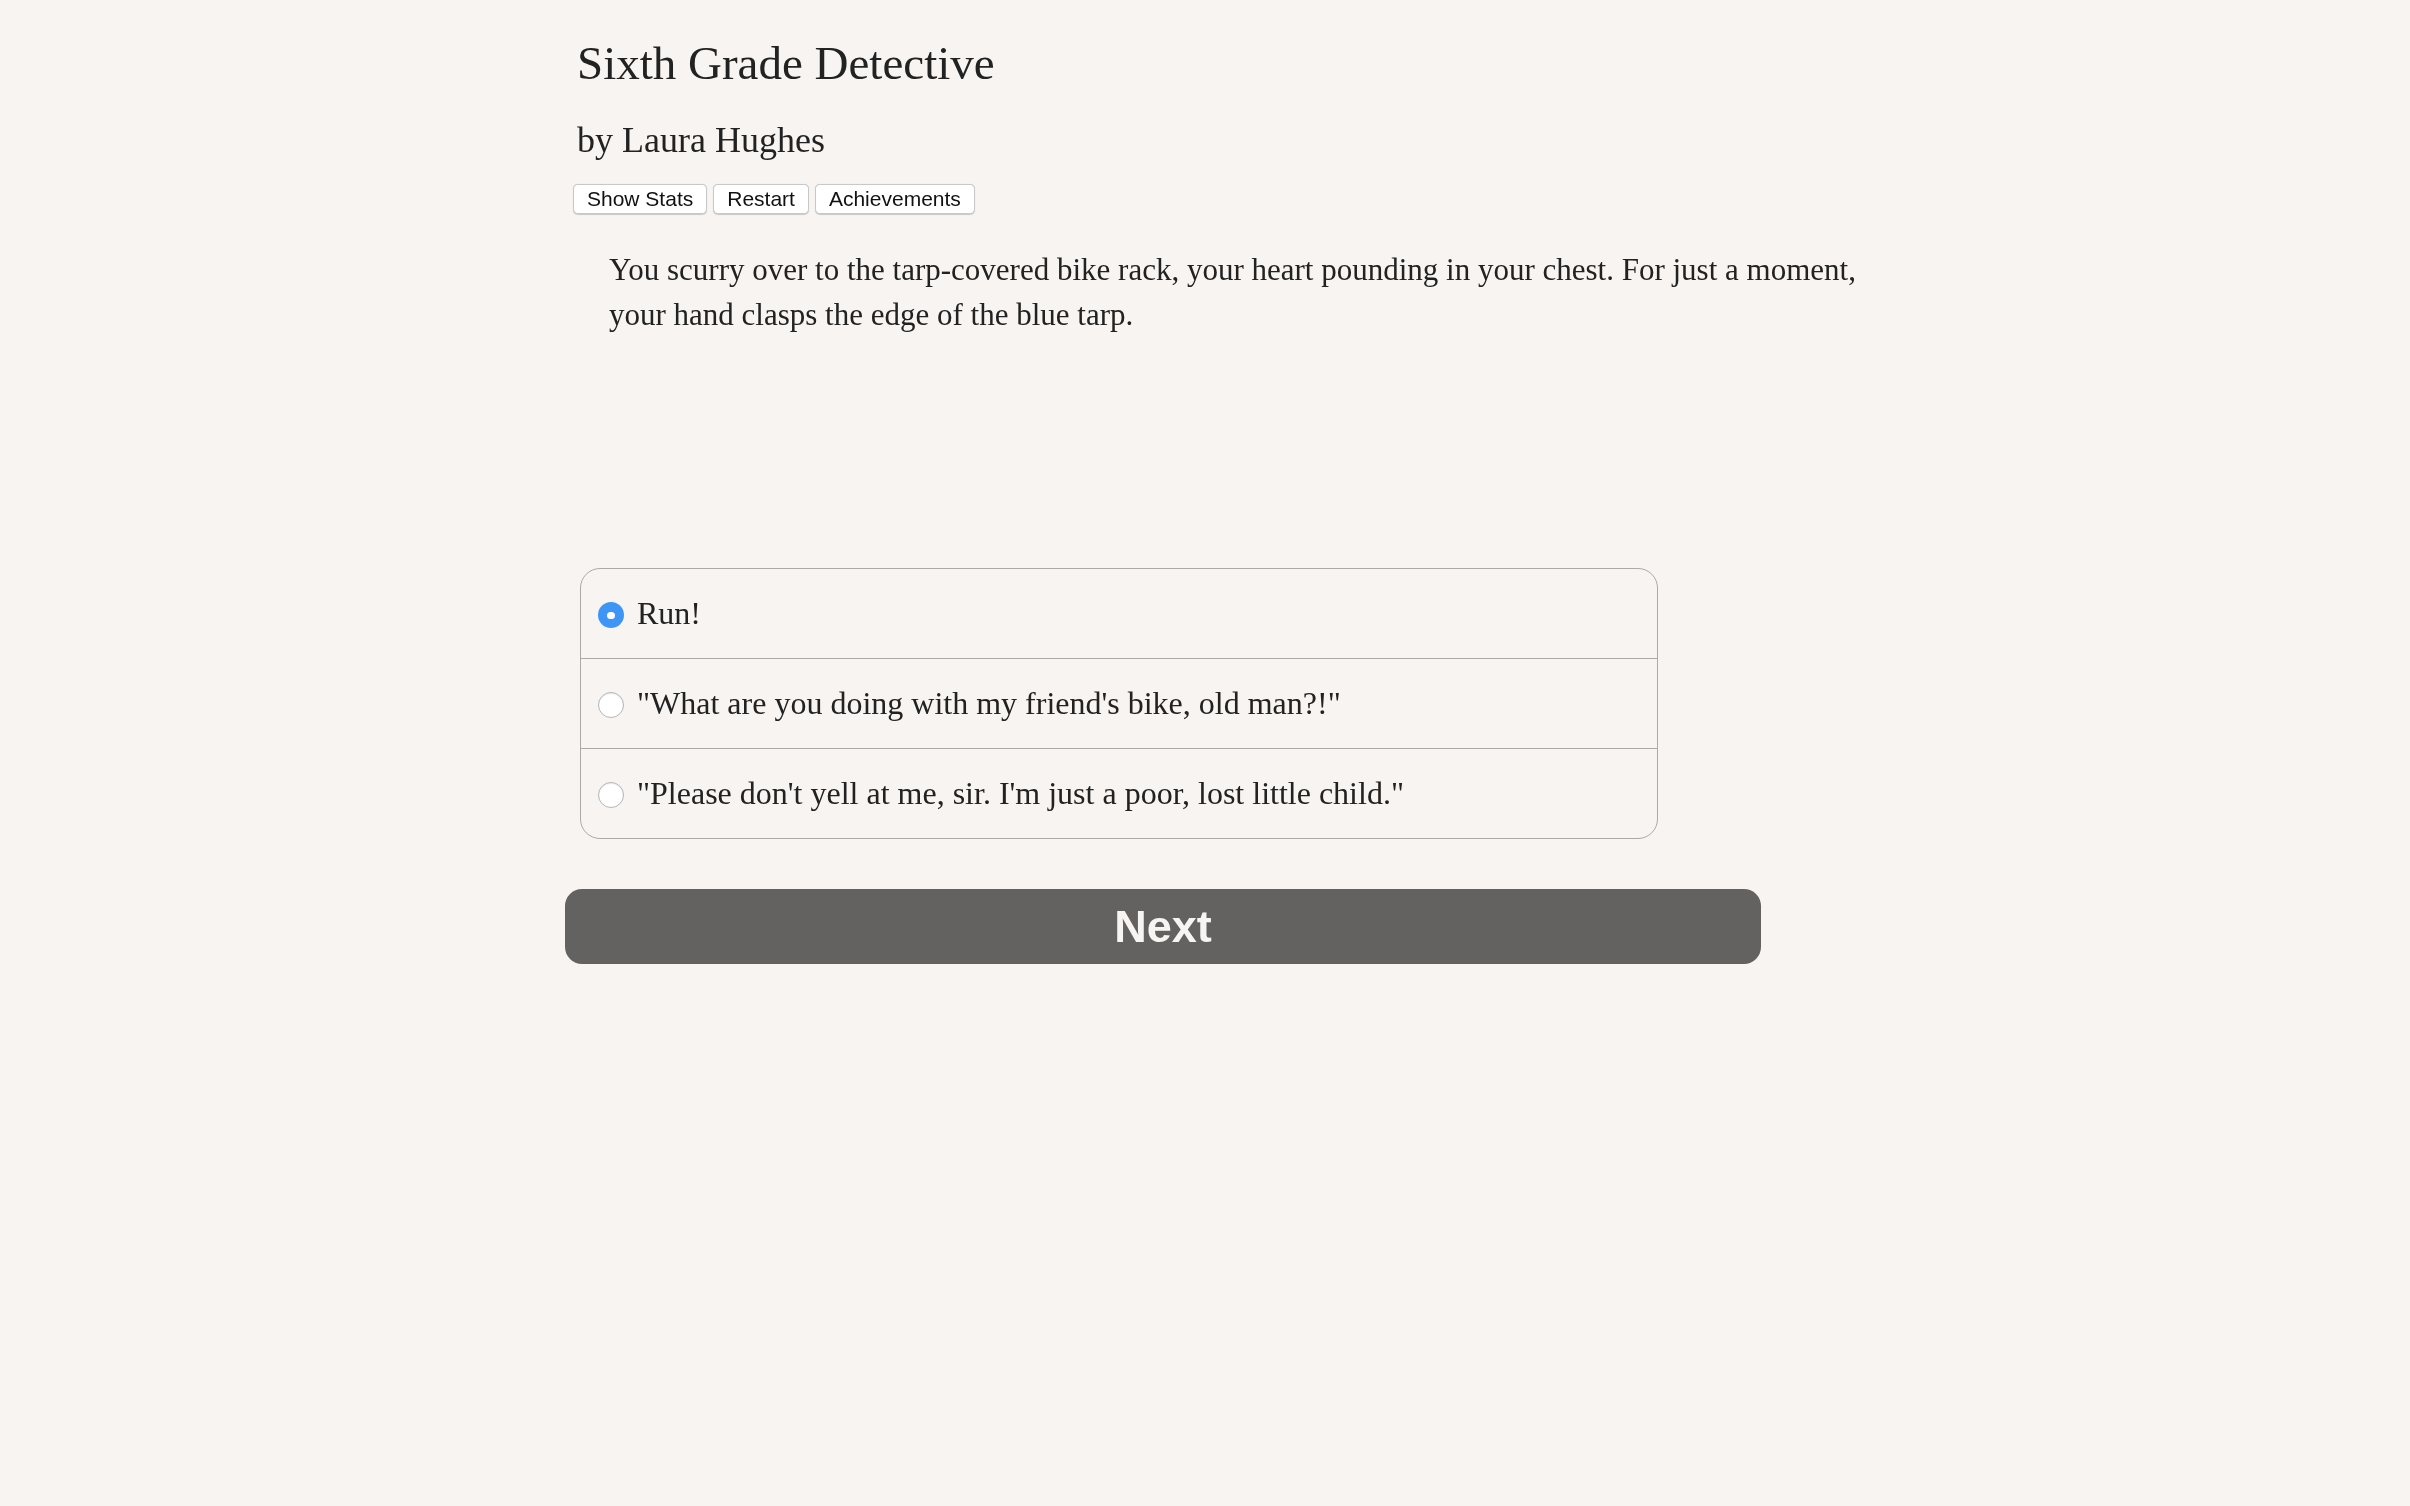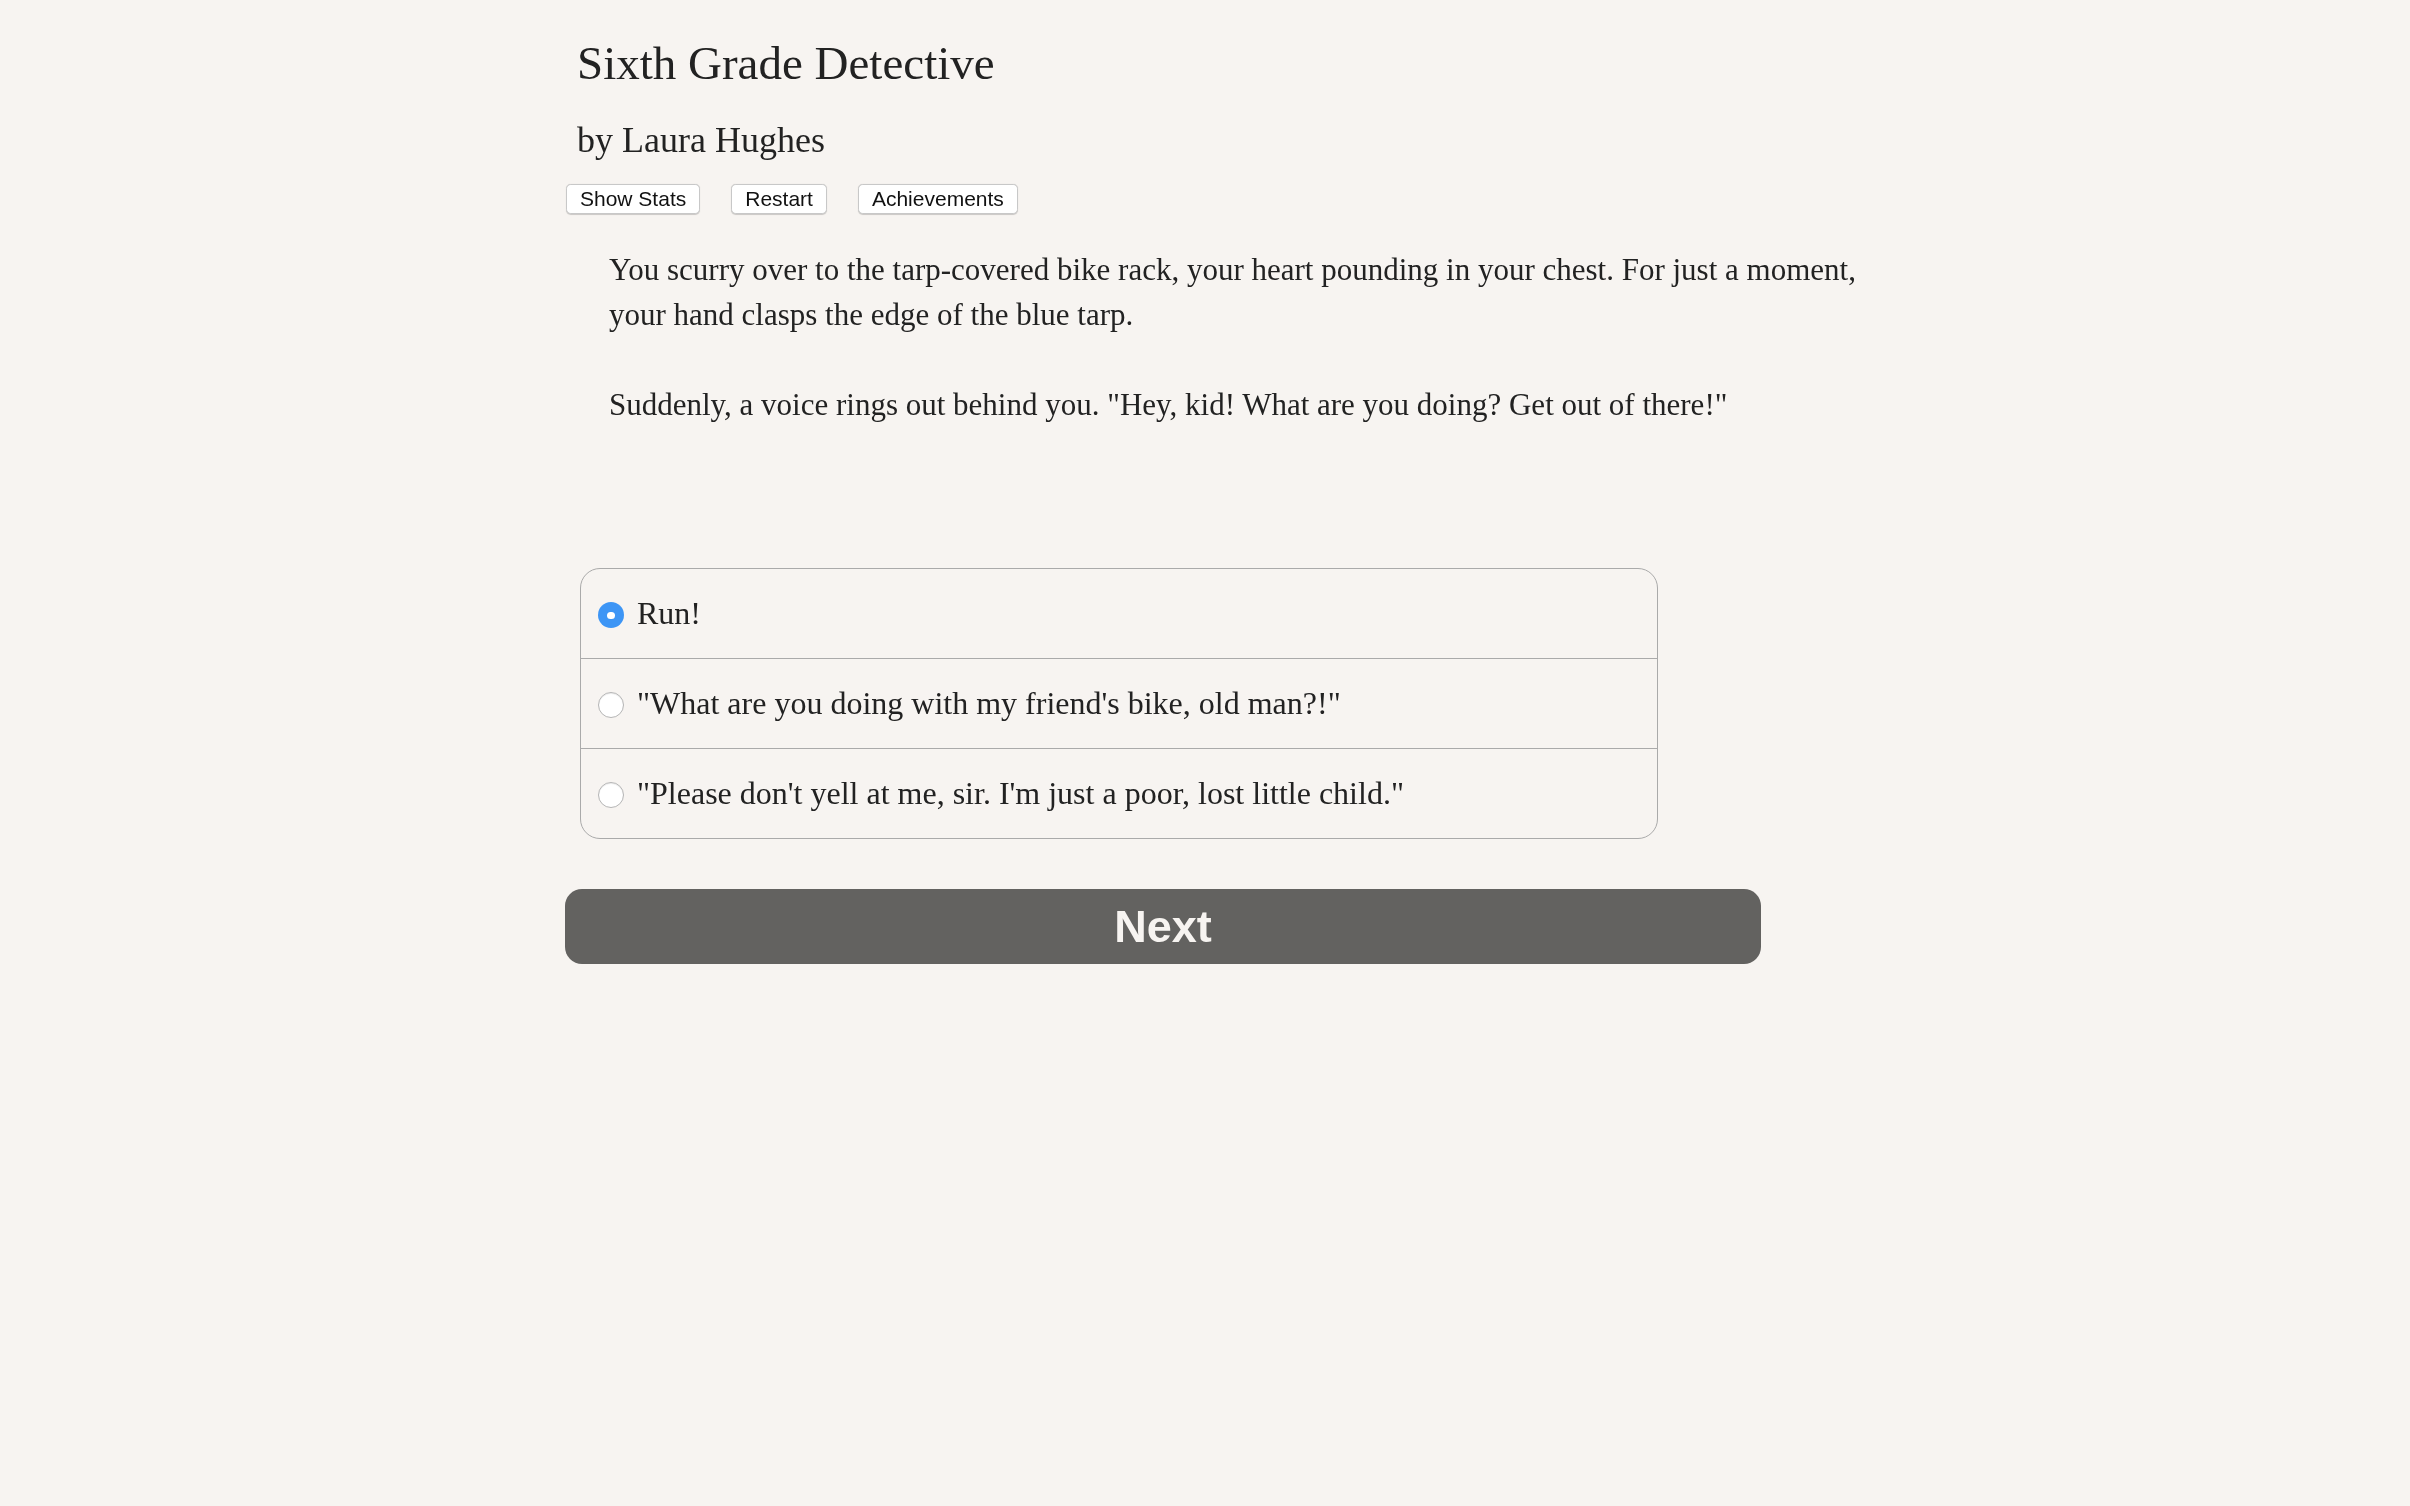--- a/index.html
+++ b/index.html
@@ -36,24 +36,24 @@
     left: 0;
     top: 102px;
     font-size: 36px;
     line-height: 53px;
     margin: 12px;
     font-weight: normal;
     white-space: nowrap;
   }
   .toolbar {
     position: absolute;
-    left: 1px;
+    left: 8px;
     top: 184px;
     display: flex;
-    gap: 31px;
+    gap: 6px;
     align-items: center;
   }
   .tool-btn {
     height: 30px;
     padding: 0 13px;
     background: #ffffff;
     border: 0.9px solid #c8c8c8;
     border-radius: 4.7px;
     box-shadow: 0 0.9px 0.9px rgba(0,0,0,0.18);
     font-family: "Liberation Sans", "DejaVu Sans", sans-serif;
@@ -155,21 +155,20 @@
   <h2 class="author">by Laura Hughes</h2>
 
   <div class="toolbar">
     <button class="tool-btn">Show Stats</button>
     <button class="tool-btn">Restart</button>
     <button class="tool-btn">Achievements</button>
   </div>
 
   <div class="story">
     <p>You scurry over to the tarp-covered bike rack, your heart pounding in your chest. For just a moment, your hand clasps the edge of the blue tarp.</p>
-    <p>Suddenly, a voice rings out behind you. "Hey, kid! What are you doing? Get out of there!"</p>
   </div>
 
   <div class="choices">
     <label class="choice">
       <span class="radio on"></span>
       <span>Run!</span>
     </label>
     <label class="choice">
       <span class="radio off"></span>
       <span>"What are you doing with my friend's bike, old man?!"</span>

